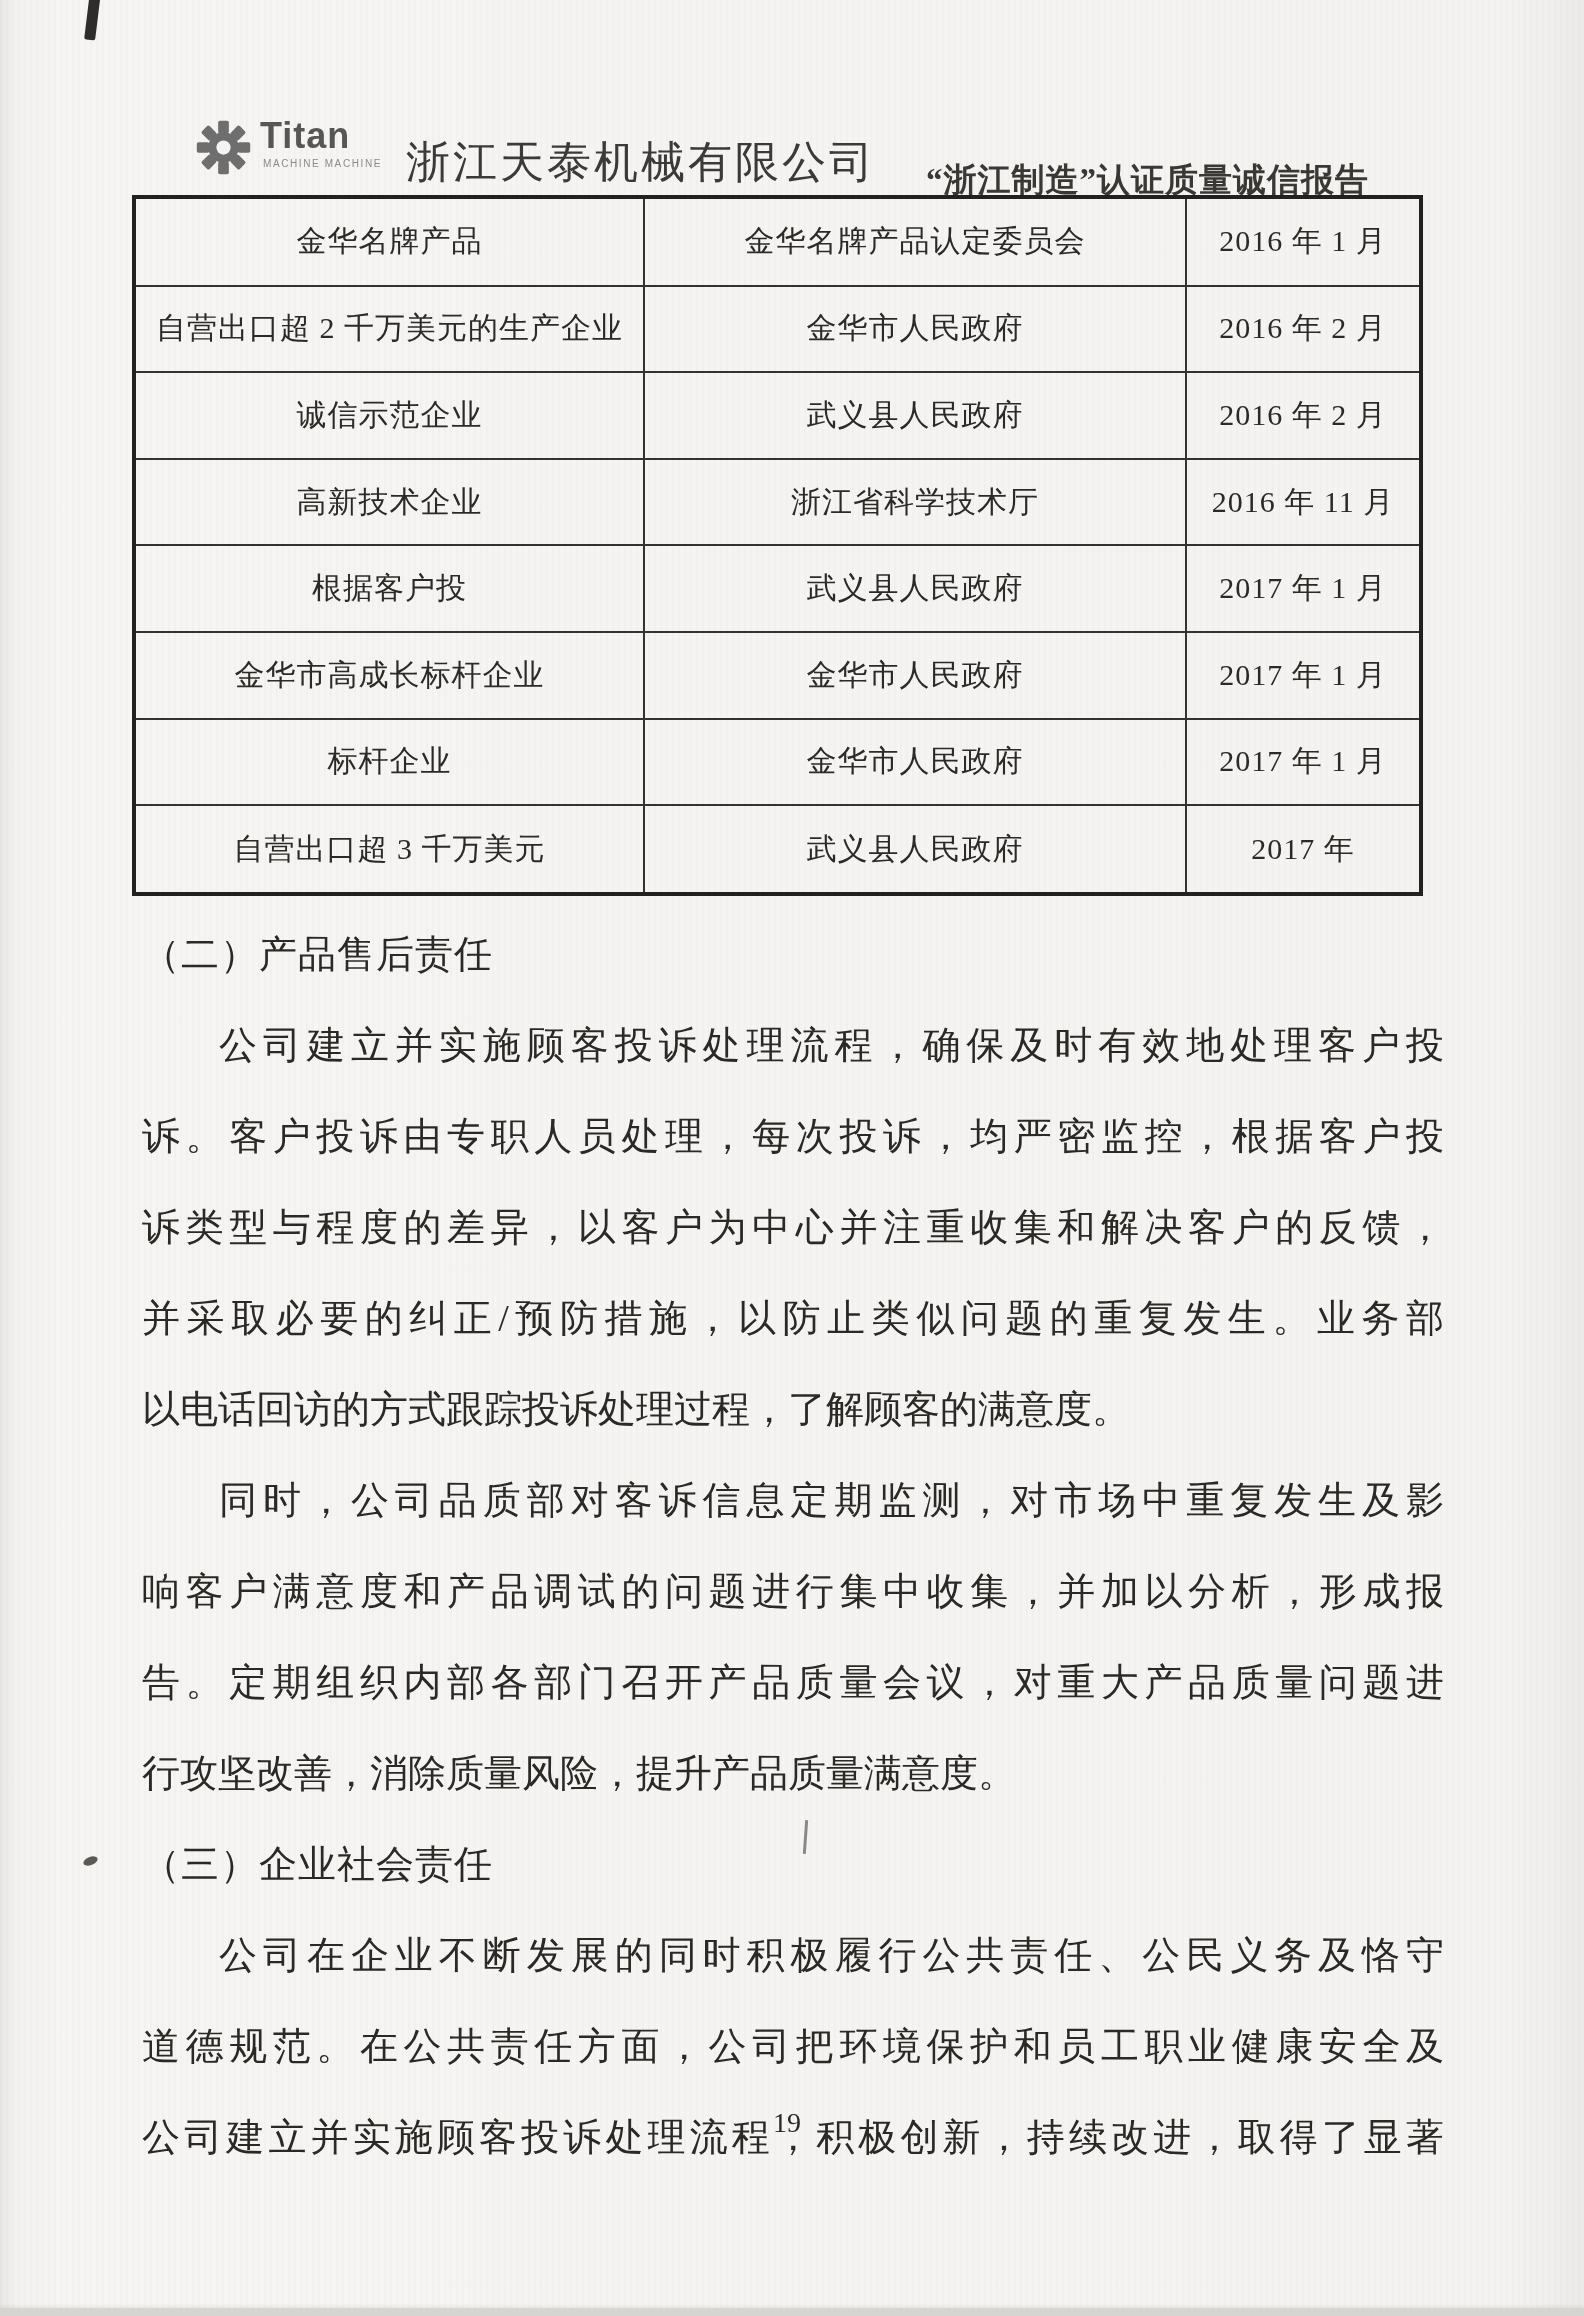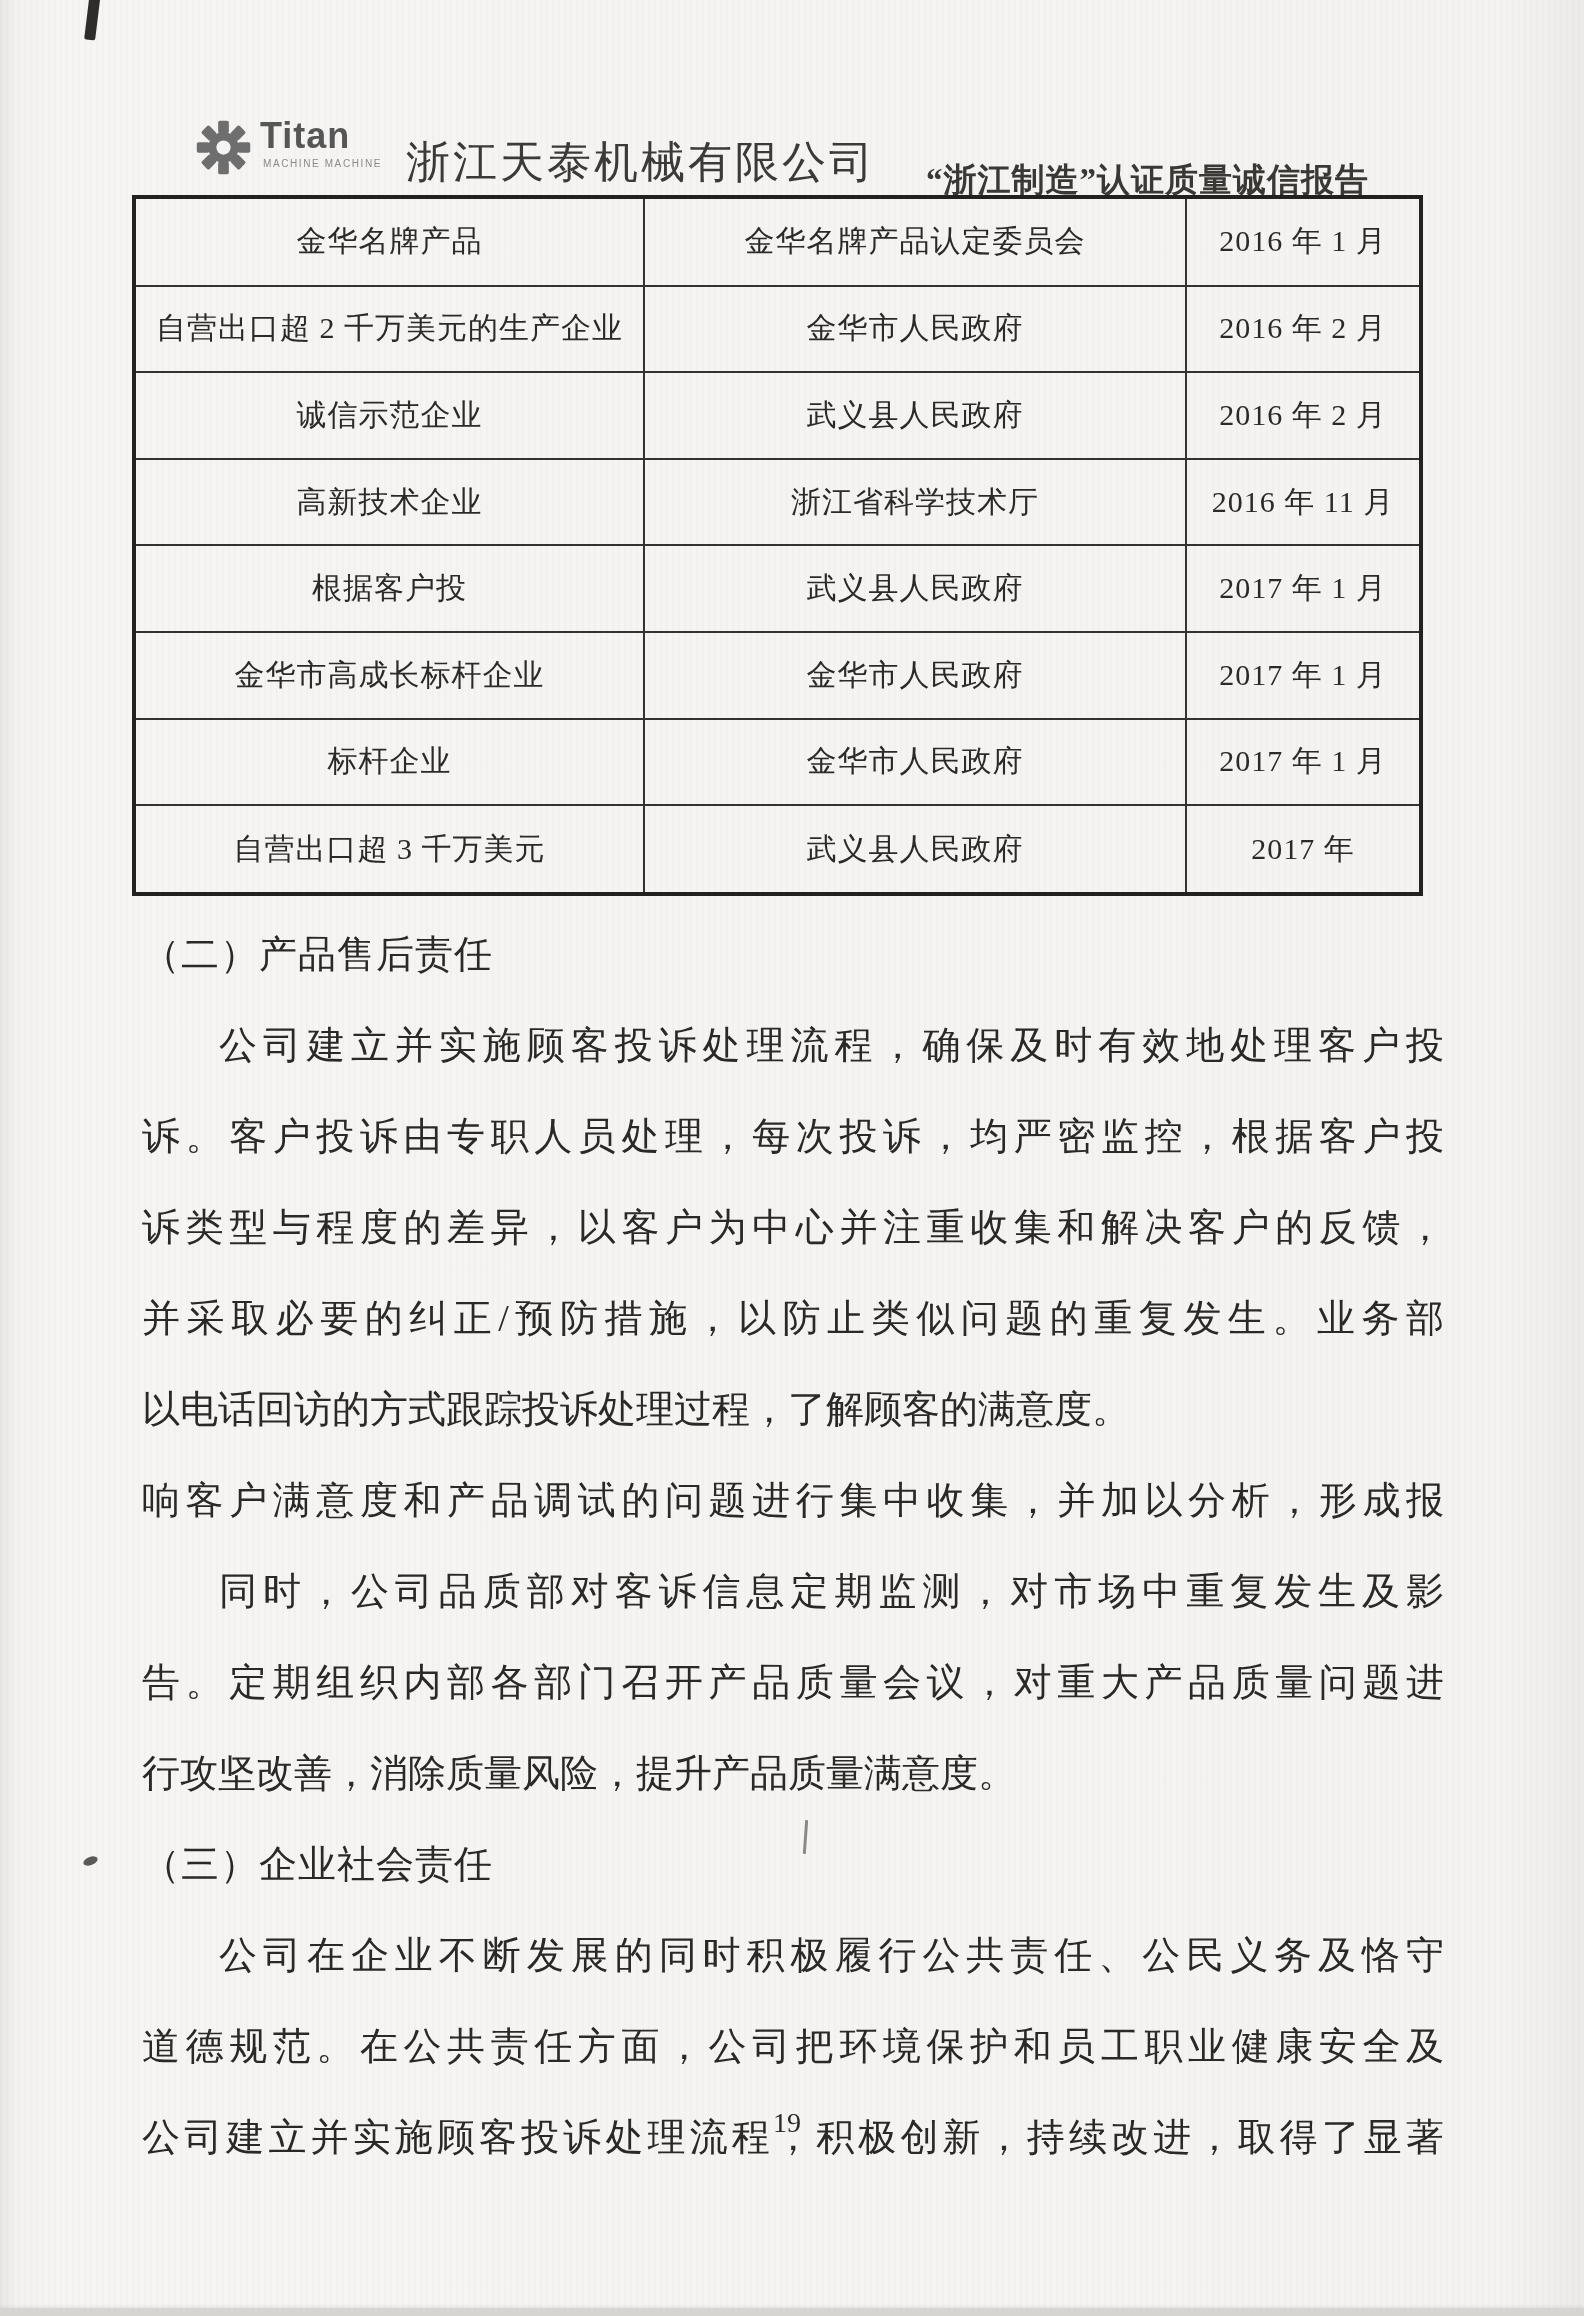--- a/index.html
+++ b/index.html
@@ -143,22 +143,22 @@
 
   <div class="body-text">
     <div class="line heading">（二）产品售后责任</div>
 
     <div class="line indent fill">公司建立并实施顾客投诉处理流程，确保及时有效地处理客户投</div>
     <div class="line fill">诉。客户投诉由专职人员处理，每次投诉，均严密监控，根据客户投</div>
     <div class="line fill">诉类型与程度的差异，以客户为中心并注重收集和解决客户的反馈，</div>
     <div class="line fill">并采取必要的纠正/预防措施，以防止类似问题的重复发生。业务部</div>
     <div class="line">以电话回访的方式跟踪投诉处理过程，了解顾客的满意度。</div>
 
+    <div class="line indent fill">同时，公司品质部对客诉信息定期监测，对市场中重复发生及影</div>
     <div class="line fill">响客户满意度和产品调试的问题进行集中收集，并加以分析，形成报</div>
-    <div class="line indent fill">同时，公司品质部对客诉信息定期监测，对市场中重复发生及影</div>
     <div class="line fill">告。定期组织内部各部门召开产品质量会议，对重大产品质量问题进</div>
     <div class="line">行攻坚改善，消除质量风险，提升产品质量满意度。</div>
 
     <div class="line heading">（三）企业社会责任</div>
 
     <div class="line indent fill">公司在企业不断发展的同时积极履行公共责任、公民义务及恪守</div>
     <div class="line fill">道德规范。在公共责任方面，公司把环境保护和员工职业健康安全及</div>
     <div class="line fill">公司建立并实施顾客投诉处理流程，积极创新，持续改进，取得了显著</div>
   </div>
 

